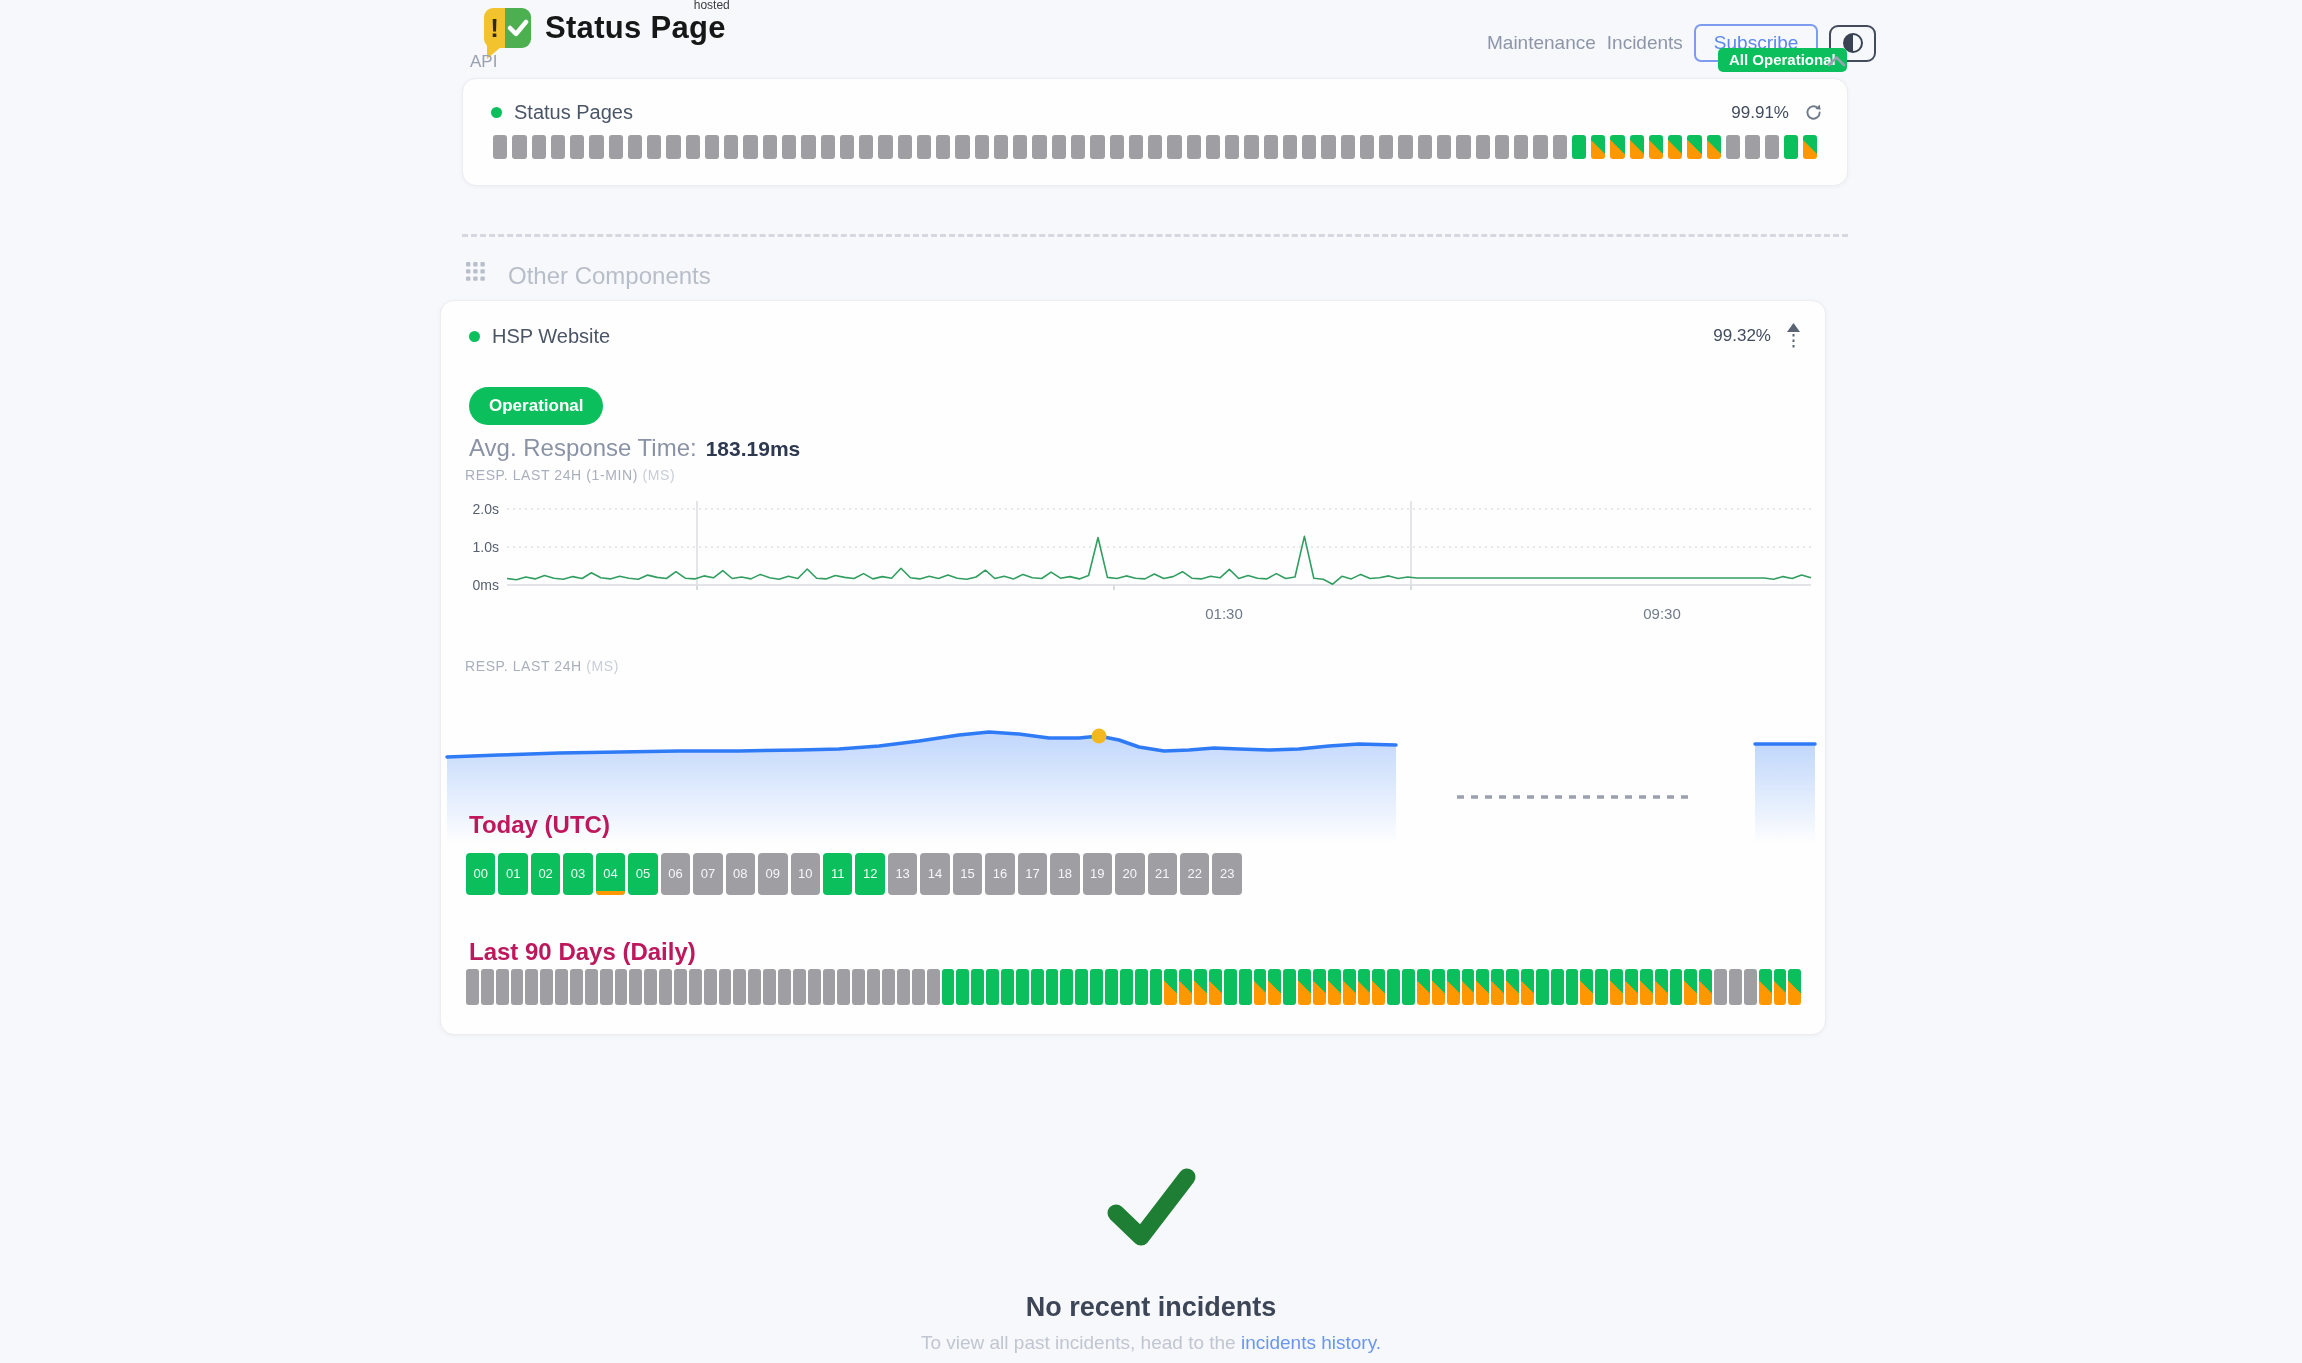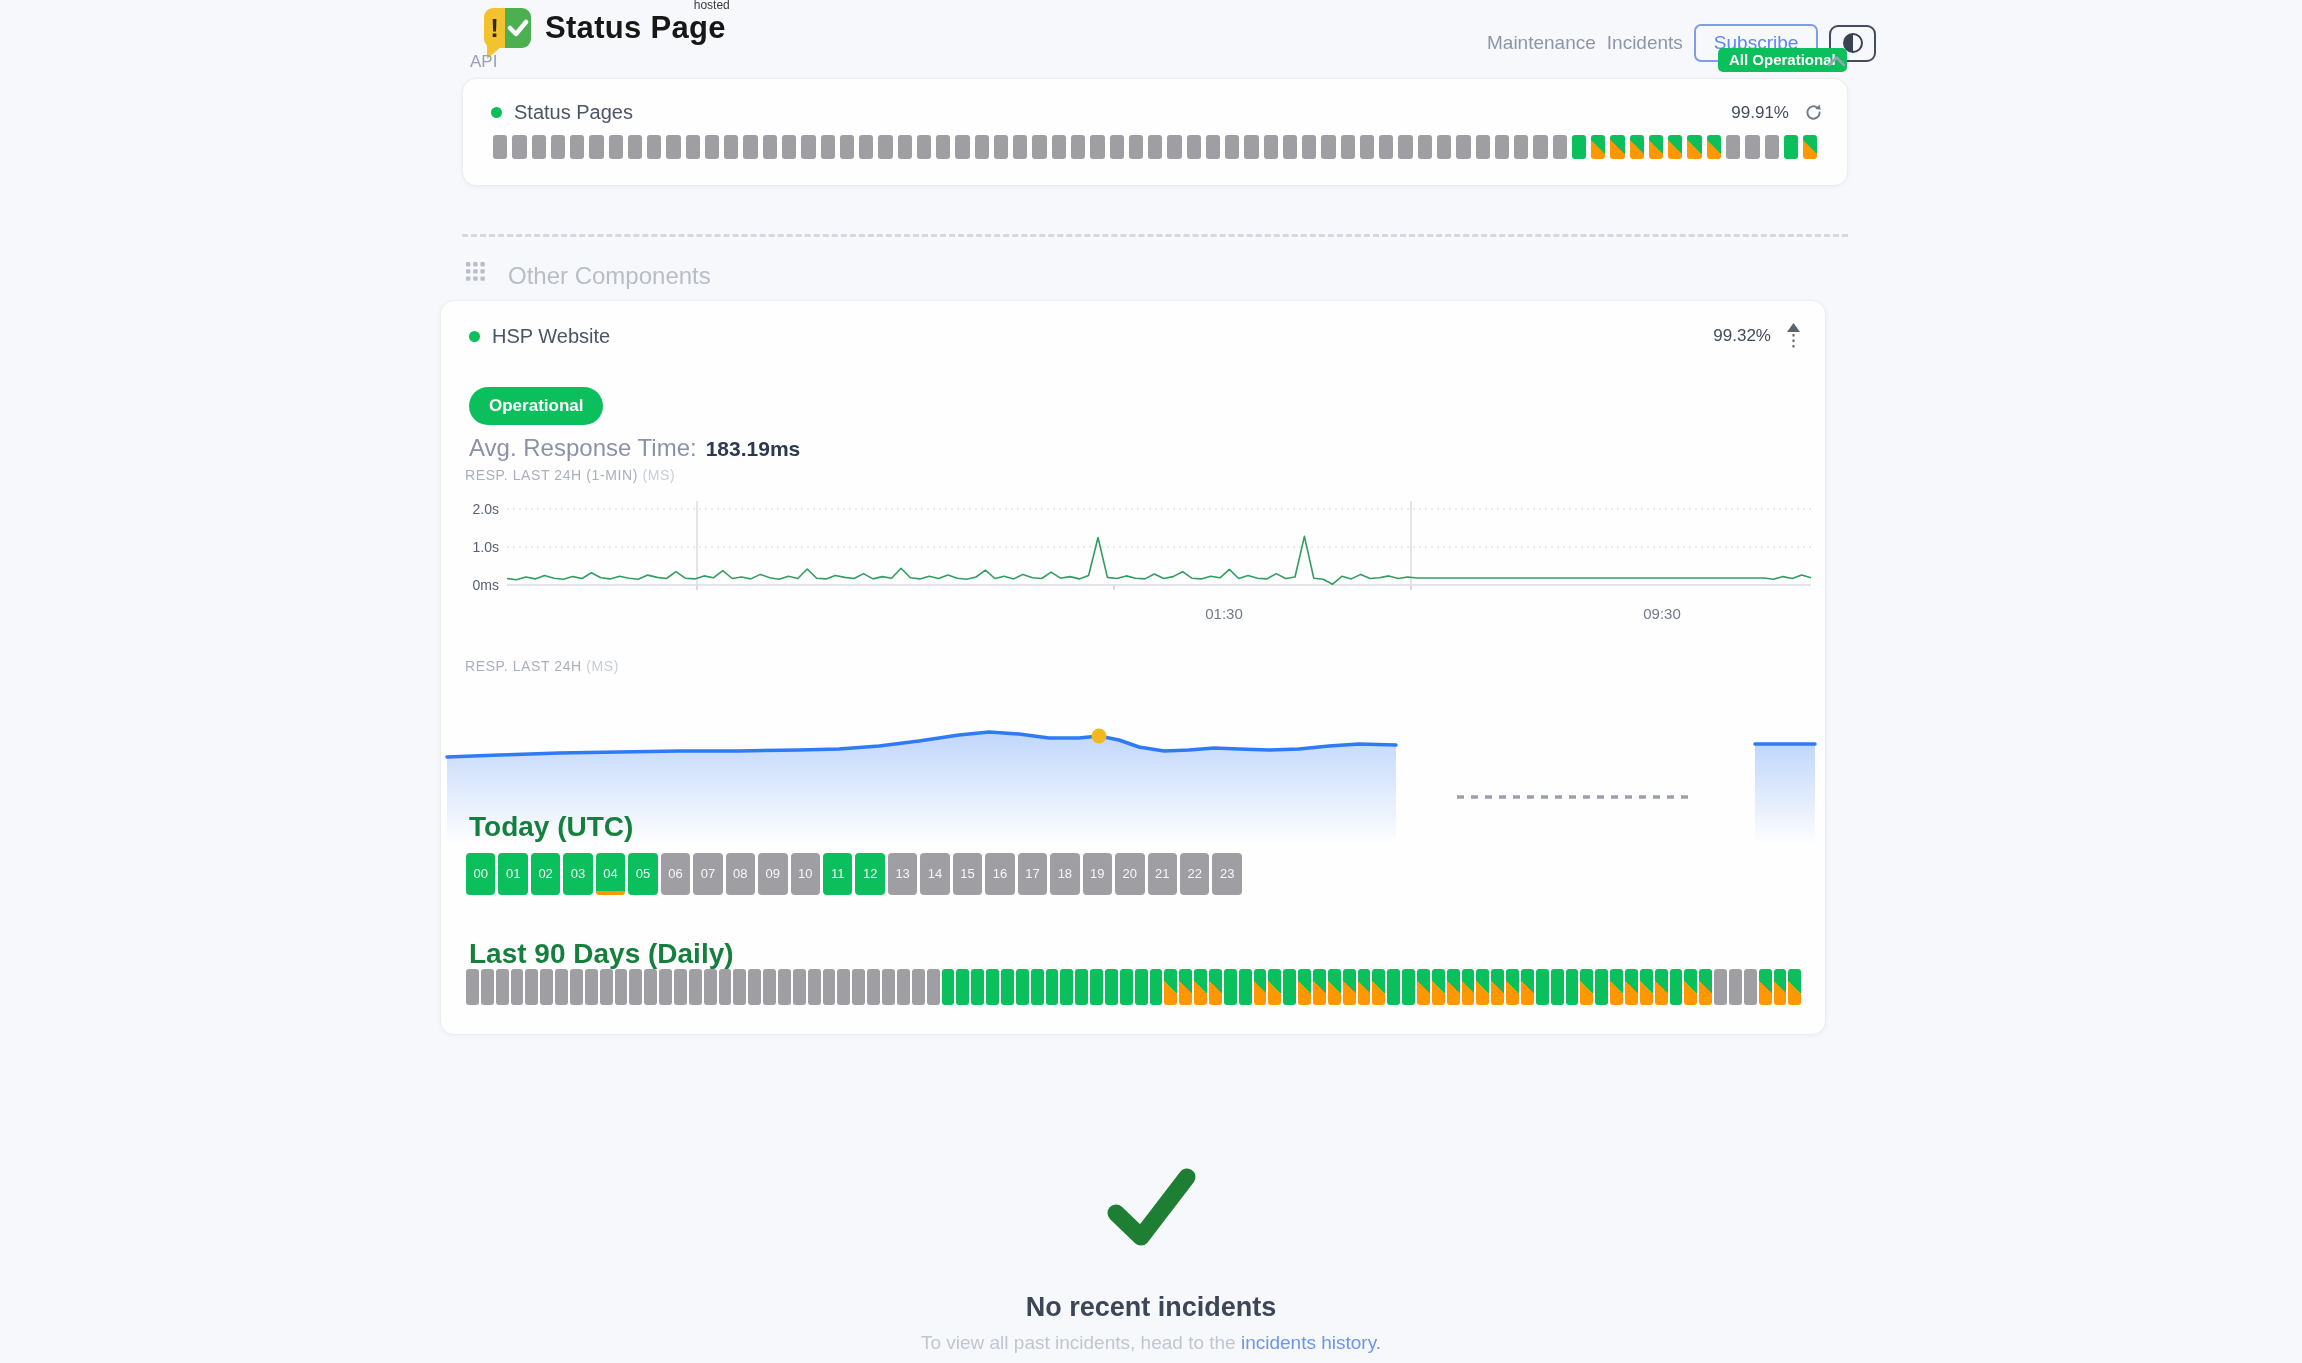--- a/index.html
+++ b/index.html
@@ -68,21 +68,21 @@
   .avg-row { position:absolute; left:28px; top:133px; display:flex; align-items:baseline; gap:9px; }
   .avg-label { font-size:24px; color:#8a93a5; }
   .avg-value { font-size:21px; color:#2e3950; font-weight:700; }
 
   .chart-label { position:absolute; left:24px; font-size:14px; letter-spacing:.6px; color:#a9afbc; font-weight:500; }
   .chart-unit { color:#c9cdd8; }
   .lbl1 { top:166px; } .lbl2 { top:357px; }
   .chart1 { position:absolute; left:18px; top:196px; width:1356px; height:140px; }
   .chart2 { position:absolute; left:0; top:378px; width:1386px; height:172px; }
 
-  .section-title { position:absolute; left:28px; font-size:28px; color:#15803d; font-weight:600; }
+  .section-title { position:absolute; left:28px; font-size:24px; color:#be185d; font-weight:600; }
   .today-title { top:510px; } .last90-title { top:637px; }
 
   .hours { position:absolute; left:25px; top:552px; width:776px; display:flex; gap:3px; }
   .hblock { flex:1; height:42px; border-radius:4px; text-align:center; line-height:42px;
             font-size:13px; color:rgba(255,255,255,.92); position:relative; }
   .hblock.deg { background:#0cbf5d; }
   .hblock.deg::after { content:""; position:absolute; left:0; right:0; bottom:0; height:4px;
                        background:#ff9800; border-radius:0 0 4px 4px; }
 
   .days { position:absolute; left:25px; top:668px; width:1336px; display:flex; gap:2px; }

